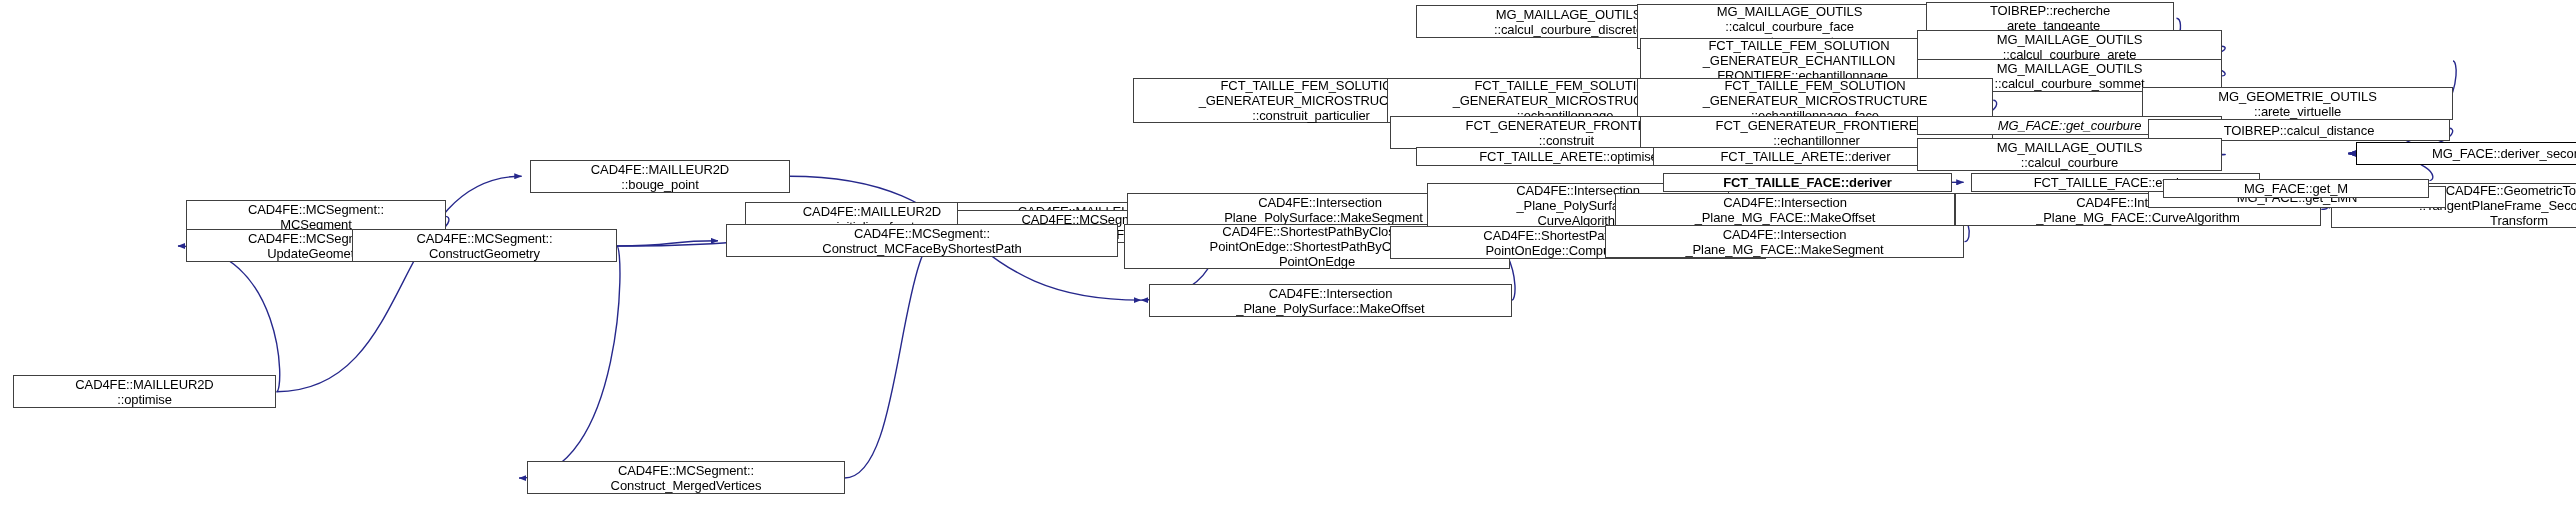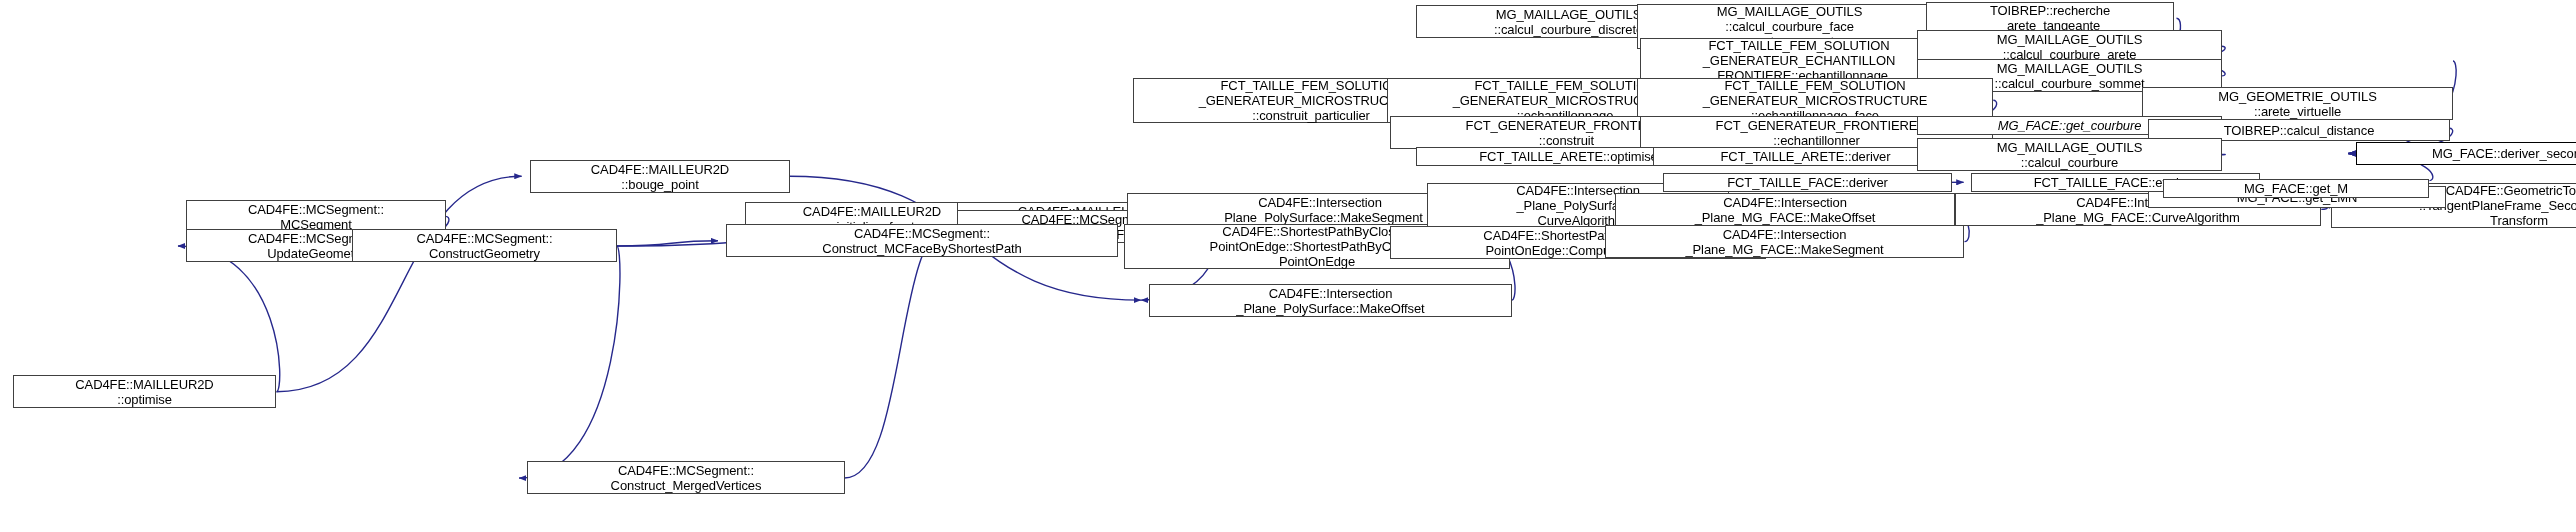--- a/index.html
+++ b/index.html
@@ -179,19 +179,19 @@
 ::construit</span></div>
       <div class="node" style="left: 1640px; top: 116px; width: 353px; height: 33px;"><span class="node-label">FCT_GENERATEUR_FRONTIERE
 ::echantillonner</span></div>
       <div class="node" style="left: 1917px; top: 116px; width: 305px; height: 19px; font-style: italic;"><span class="node-label">MG_FACE::get_courbure</span></div>
       <div class="node" style="left: 2148px; top: 119px; width: 302px; height: 22px;"><span class="node-label">TOIBREP::calcul_distance</span></div>
       <div class="node" style="left: 1416px; top: 147px; width: 305px; height: 19px;"><span class="node-label">FCT_TAILLE_ARETE::optimise</span></div>
       <div class="node" style="left: 1653px; top: 147px; width: 305px; height: 19px;"><span class="node-label">FCT_TAILLE_ARETE::deriver</span></div>
       <div class="node" style="left: 1917px; top: 138px; width: 305px; height: 33px;"><span class="node-label">MG_MAILLAGE_OUTILS
 ::calcul_courbure</span></div>
       <div class="node" style="left: 2148px; top: 146px; width: 298px; height: 22px; margin-top: 40px;"><span class="node-label">MG_FACE::get_LMN</span></div>
-      <div class="node" style="left: 1663px; top: 173px; width: 289px; height: 19px;"><span class="node-label">FCT_TAILLE_FACE::deriver</span></div>
+      <div class="node" style="left: 1663px; top: 173px; width: 289px; height: 19px; font-weight: bold;"><span class="node-label">FCT_TAILLE_FACE::deriver</span></div>
       <div class="node" style="left: 1971px; top: 173px; width: 289px; height: 19px;"><span class="node-label">FCT_TAILLE_FACE::evaluer</span></div>
       <div class="node" style="left: 2163px; top: 179px; width: 266px; height: 19px;"><span class="node-label">MG_FACE::get_M</span></div>
       <div class="node highlight" style="left: 2356px; top: 142px; width: 315px; height: 23px;"><span class="node-label">MG_FACE::deriver_seconde</span></div>
     </div>
 </div>
 
 
 </body></html>

